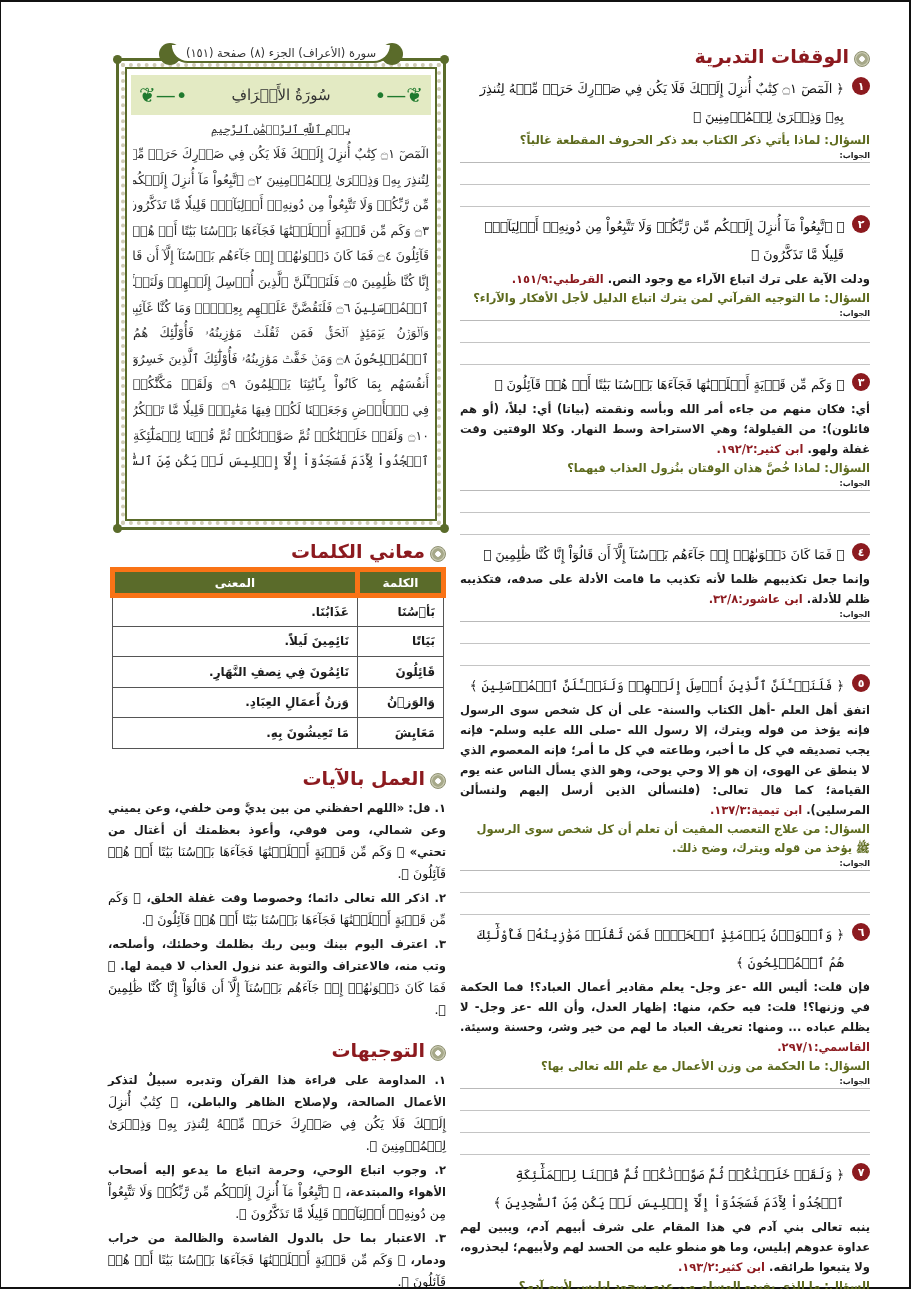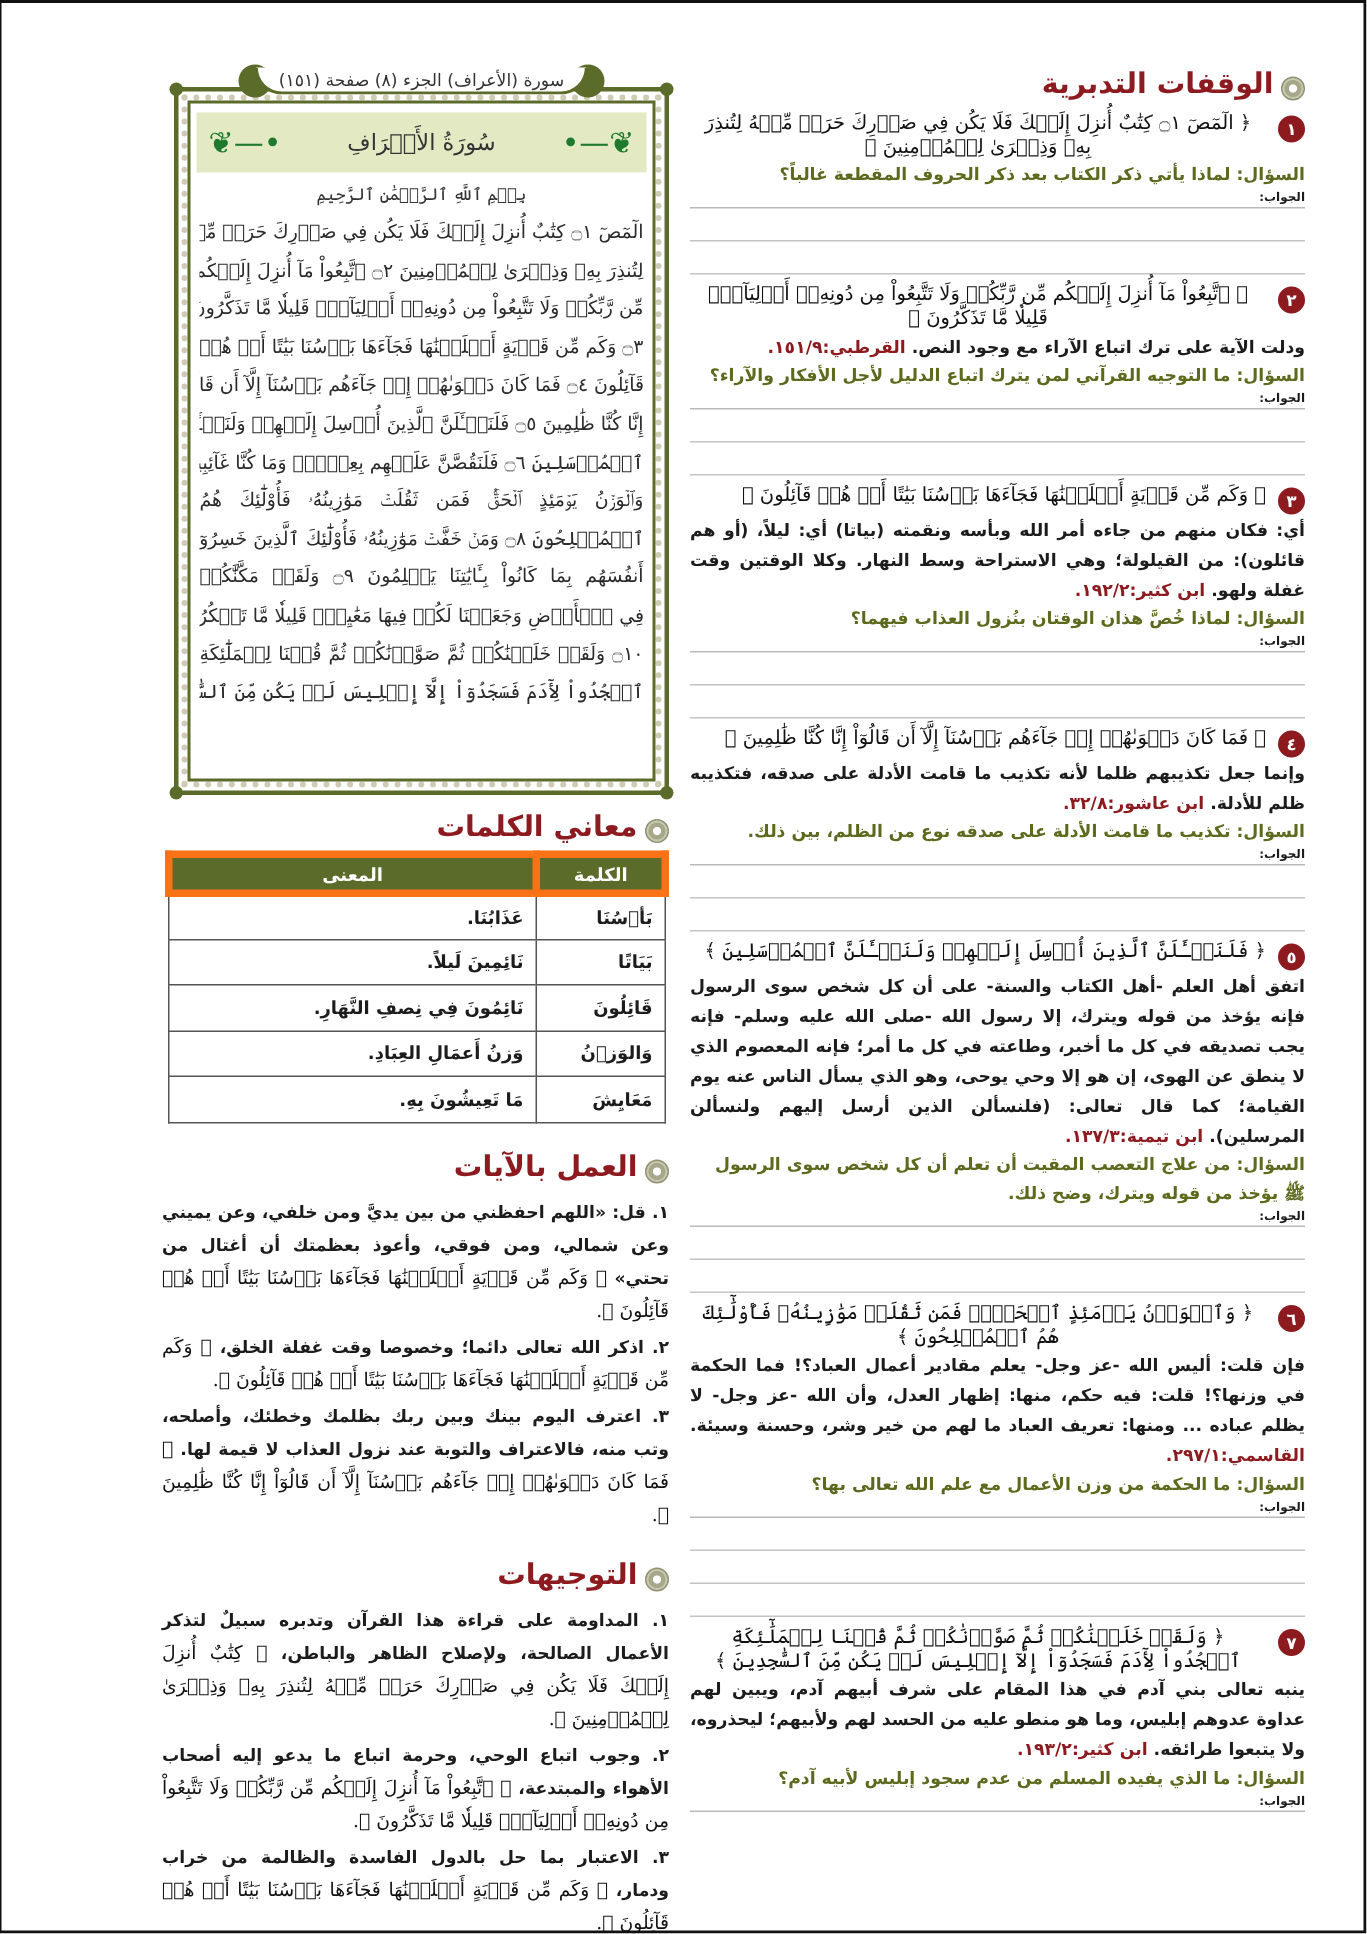--- a/index.html
+++ b/index.html
@@ -8,39 +8,39 @@
   .page-frame { position: absolute; left: 0; top: 0; width: 911px; height: 1289px; border: 2px solid #111; border-left: 1px solid #111; }
 
   
   .right-col { position: absolute; left: 460px; top: 45px; width: 410px; }
   .section-title { display: flex; align-items: flex-end; gap: 5px; color: #8c1a1f; font-weight: bold; font-size: 19px; margin-bottom: 8px; }
   .rosette { width: 16px; height: 16px; border-radius: 50%; background: radial-gradient(circle, #fff 0 25%, #a6a889 30% 55%, #c8c9b0 60% 100%); border: 1px solid #8f9172; flex: none; }
 
   .item { margin-bottom: 6px; }
   .verse-row { display: flex; align-items: flex-start; gap: 8px; }
   .num { width: 18px; height: 18px; border-radius: 50%; background: #8c1a1f; color: #fff; font-size: 11px; font-weight: bold; display: flex; align-items: center; justify-content: center; flex: none; margin-top: 2px; }
-  .verse { font-family: "DejaVu Serif", serif; font-size: 13px; line-height: 16px; color: #111; text-align: center; }
+  .verse { font-family: "DejaVu Serif", serif; font-size: 13px; line-height: 28px; color: #111; }
   .body-text { font-size: 11.5px; line-height: 20px; font-weight: bold; color: #1c1c1c; text-align: justify; }
   .ref { color: #8c1a1f; }
   .question { font-size: 11.5px; line-height: 19px; font-weight: bold; color: #5d6a1d; }
   .answer-label { font-size: 8px; font-weight: bold; color: #1c1c1c; border-bottom: 1px solid #b9b9b9; height: 13px; line-height: 12px; }
   .answer-line { border-bottom: 1px solid #c4c4c4; height: 22px; }
 
   
   .left-col { position: absolute; left: 108px; top: 58px; width: 338px; }
   .mushaf { position: relative; width: 330px; height: 472px; margin-left: 6px; border: 3px solid #5a6b2a; background: #fff; }
   .mushaf-inner-border { position: absolute; inset: 6px; border: 2px solid #5a6b2a; }
   .ornament-edge { position: absolute; inset: 2px; border: 4px dotted #cfcbb5; pointer-events: none; }
   .mushaf-header { position: absolute; top: -16px; left: 50%; transform: translateX(-50%); background: #fff; border: 2px solid #5a6b2a; border-top: none; border-radius: 0 0 20px 20px; padding: 1px 14px; font-size: 11.5px; color: #333; white-space: nowrap; }
   .hdr-dot { position: absolute; top: -18px; width: 22px; height: 22px; border-radius: 50%; background: #5a6b2a; }
   .corner-dot { position: absolute; width: 9px; height: 9px; border-radius: 50%; background: #5a6b2a; }
   .surah-banner { position: absolute; top: 14px; left: 12px; right: 12px; height: 40px; background: #e3eac3; display: flex; align-items: center; justify-content: space-between; padding: 0 8px; }
   .banner-orn { color: #1f7a2e; font-size: 20px; }
   .surah-name { font-family: "DejaVu Serif", serif; font-size: 15px; color: #333; }
-  .basmala { position: absolute; top: 62px; left: 12px; right: 12px; text-align: center; font-family: "DejaVu Serif", serif; font-size: 11px; color: #333; }
+  .basmala { position: absolute; top: 62px; left: 12px; right: 12px; text-align: center; font-family: "DejaVu Serif", serif; font-size: 11px; color: #333; text-decoration: underline; }
   .mushaf-text { position: absolute; top: 80px; left: 14px; right: 14px; font-family: "DejaVu Serif", serif; font-size: 12.6px; line-height: 25.6px; color: #2a2a2a; text-align: justify; text-align-last: justify; }
   .mushaf-line { display: block; white-space: nowrap; overflow: hidden; }
 
   .words-title { margin-top: 10px; margin-bottom: 5px; }
   table.words { width: 336px; border-collapse: collapse; font-size: 12px; }
   table.words th { background: #5a6b2a; color: #fff; font-weight: bold; height: 26px; border: 5px solid #f97316; }
   table.words td { height: 30.5px; border: 1px solid #555; padding: 0 8px; font-weight: bold; color: #1c1c1c; }
   table.words td.word { width: 86px; text-align: right; }
 
   .list-section { margin-top: 18px; }
@@ -89,21 +89,20 @@
         <div class="answer-label">الجواب:</div>
         <div class="answer-line"></div>
         <div class="answer-line"></div>
       </div>
       <div class="item">
         <div class="verse-row">
           <span class="num">٤</span>
           <span class="verse">﴿ فَمَا كَانَ دَعۡوَىٰهُمۡ إِذۡ جَآءَهُم بَأۡسُنَآ إِلَّآ أَن قَالُوٓاْ إِنَّا كُنَّا ظَٰلِمِينَ ﴾</span>
         </div>
         <div class="body-text"><span>وإنما جعل تكذيبهم ظلما لأنه تكذيب ما قامت الأدلة على صدقه، فتكذيبه ظلم للأدلة.</span> <span class="ref">ابن عاشور:٣٢/٨.</span></div>
-        <div class="question">السؤال: تكذيب ما قامت الأدلة على صدقه نوع من الظلم، بين ذلك.</div>
         <div class="answer-label">الجواب:</div>
         <div class="answer-line"></div>
         <div class="answer-line"></div>
       </div>
       <div class="item">
         <div class="verse-row">
           <span class="num">٥</span>
           <span class="verse">﴿ فَلَنَسۡـَٔلَنَّ ٱلَّذِينَ أُرۡسِلَ إِلَيۡهِمۡ وَلَنَسۡـَٔلَنَّ ٱلۡمُرۡسَلِينَ ﴾</span>
         </div>
         <div class="body-text"><span>اتفق أهل العلم -أهل الكتاب والسنة- على أن كل شخص سوى الرسول فإنه يؤخذ من قوله ويترك، إلا رسول الله -صلى الله عليه وسلم- فإنه يجب تصديقه في كل ما أخبر، وطاعته في كل ما أمر؛ فإنه المعصوم الذي لا ينطق عن الهوى، إن هو إلا وحي يوحى، وهو الذي يسأل الناس عنه يوم القيامة؛ كما قال تعالى: (فلنسألن الذين أرسل إليهم ولنسألن المرسلين).</span> <span class="ref">ابن تيمية:١٣٧/٣.</span></div>

